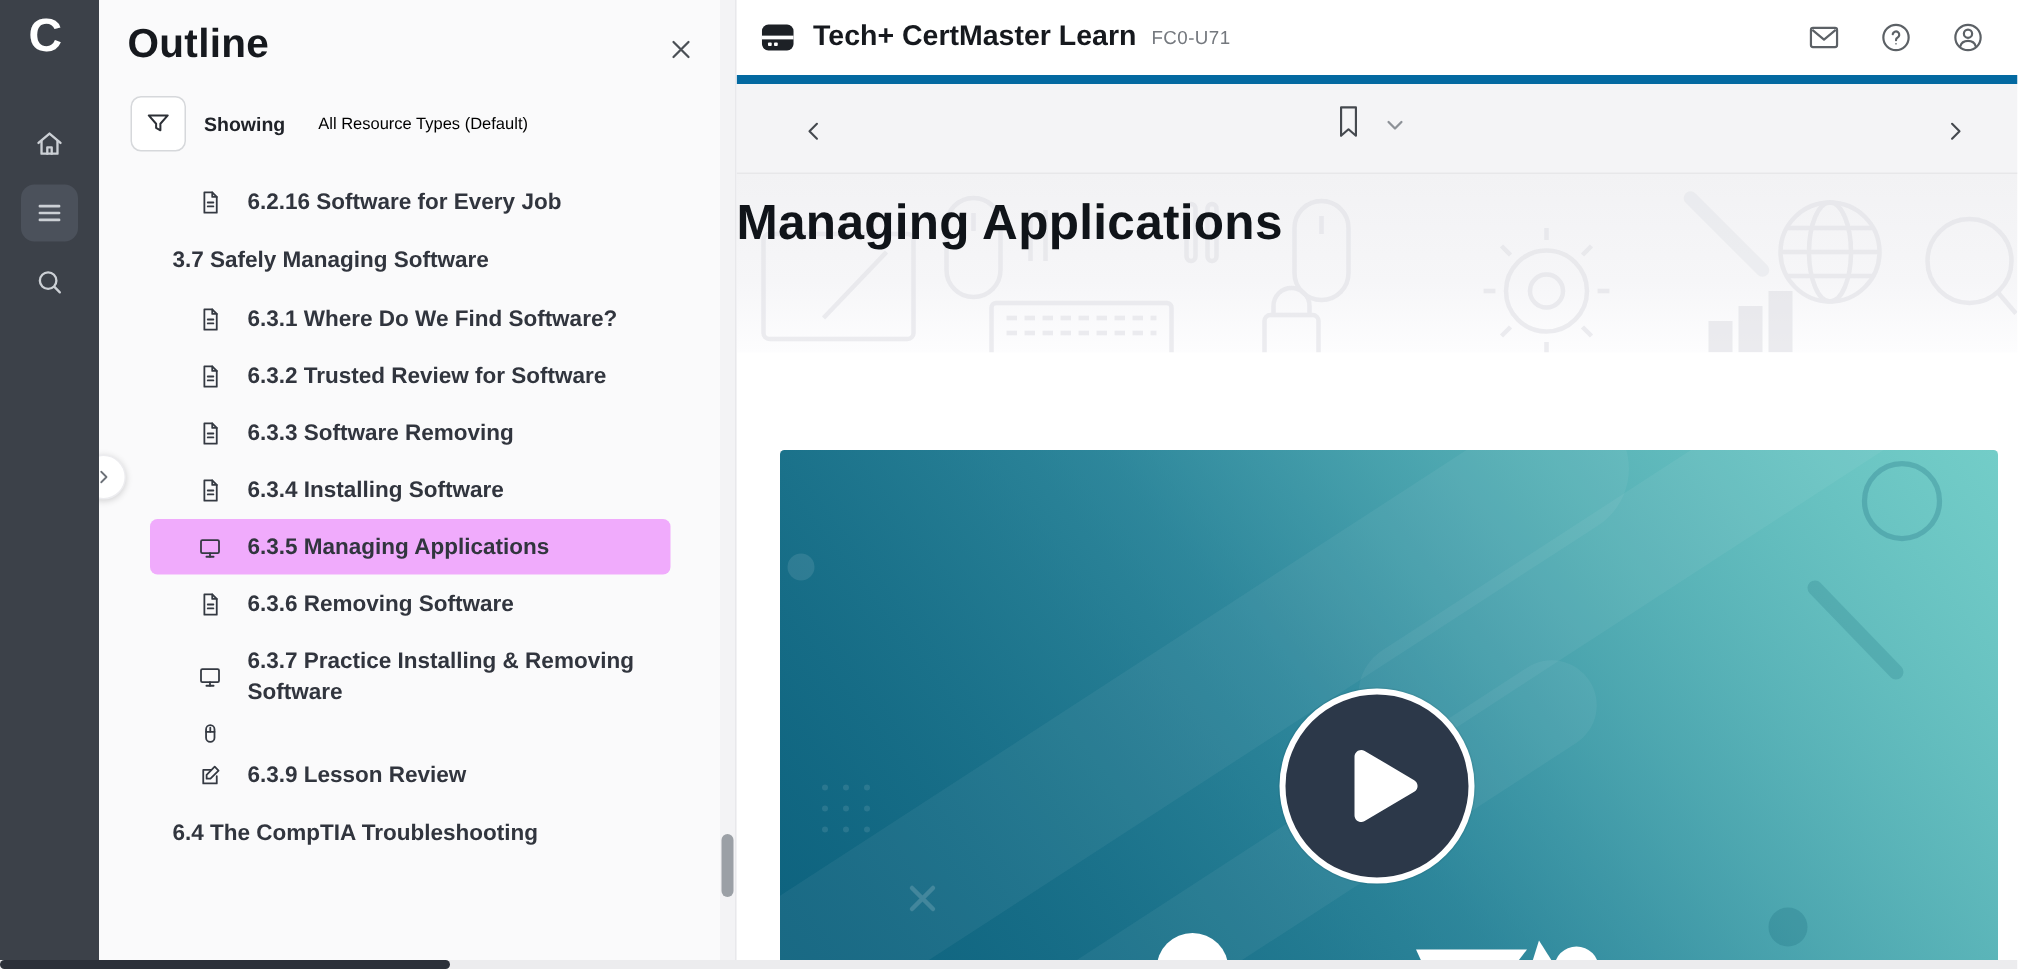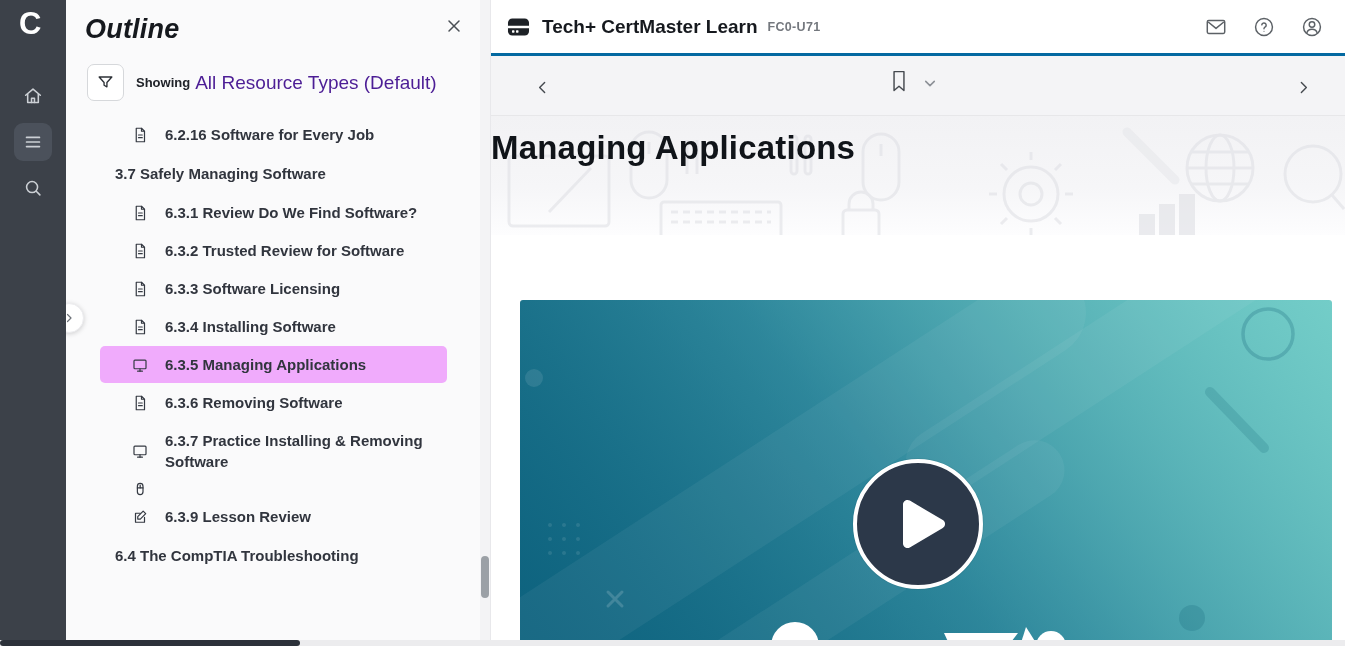--- a/index.html
+++ b/index.html
@@ -25,36 +25,35 @@
   }
   .rail-btn.first { margin-top:38px; }
   .rail-btn.active { background:#4b515b; }
   .rail-btn svg { stroke:#ccd0d5; }
   
   .outline-panel {
     position:absolute; left:66px; top:0; bottom:0; width:425px;
     background:#fafafb; border-right:1px solid #e8e8eb; z-index:20;
   }
   .outline-header {
-    display:flex; align-items:flex-start; justify-content:space-between;
+    display:flex; align-items:flex-end; justify-content:space-between;
     padding:14px 24px 0 19px;
-    font-style:italic;
   }
   .outline-title { font-size:27px; font-weight:800; color:#16191e; letter-spacing:.2px; }
   .close-btn { cursor:pointer; display:flex; padding:2px; }
   .filter-row {
     display:flex; align-items:center; margin:19px 0 0 21px;
   }
   .filter-btn {
     width:37px; height:37px; border:1px solid #d6d8db; border-radius:7px;
     background:#fff; display:flex; align-items:center; justify-content:center;
     cursor:pointer; flex:none;
   }
   .filter-label { font-size:13px; font-weight:700; color:#202329; margin-left:12px; }
-  .filter-value { font-size:19px; color:#4c1d95; margin-left:5px; }
+  .filter-value { font-size:11px; color:#000000; margin-left:22px; }
   .outline-list { margin-top:15px; }
   .o-row {
     display:flex; align-items:center;
     margin:0 43px 1px 34px; padding:8px 8px 8px 65px;
     border-radius:5px; font-size:15px; font-weight:600; line-height:21px;
     color:#31353e; cursor:pointer; position:relative;
   }
   .o-row .o-icon { position:absolute; left:31px; display:flex; }
   .o-row.selected { background:#f0abfc; }
   .o-row.section { padding:9px 8px 9px 15px; cursor:default; }
@@ -73,25 +72,25 @@
     position:absolute; left:-12px; top:303px; width:30px; height:30px;
     background:#ffffff; border:1px solid #ececef; border-radius:50%;
     box-shadow:0 1px 5px rgba(0,0,0,.18);
     display:flex; align-items:center; justify-content:center;
     cursor:pointer; z-index:40;
   }
   
   .content { position:absolute; left:491px; right:0; top:0; bottom:0; background:#fff; }
   .app-header {
     height:56px; display:flex; align-items:center;
-    border-bottom:3px solid #0369a1; background:#fff; padding:0 18px 0 16px;
+    border-bottom:6px solid #0369a1; background:#fff; padding:0 18px 0 16px;
   }
   .product-icon { flex:none; display:flex; margin-right:12px; cursor:pointer; }
   .app-title { font-size:19px; font-weight:800; color:#16191e; }
-  .course-code { font-size:12.5px; font-weight:700; color:#74787e; margin-left:10px; letter-spacing:.3px; }
+  .course-code { font-size:12.5px; font-weight:400; color:#74787e; margin-left:10px; letter-spacing:.3px; }
   .header-spacer { flex:1; }
   .hdr-icon { display:flex; padding:4px; margin-left:18px; cursor:pointer; }
   
   .nav-bar {
     height:60px; background:#f4f4f6; position:relative;
     border-bottom:1px solid #e7e7e9;
   }
   .nav-chevron {
     position:absolute; top:17px; width:28px; height:28px;
     display:flex; align-items:center; justify-content:center; cursor:pointer;
@@ -205,41 +204,41 @@
         <span class="o-label">3.7 Safely Managing Software</span>
       </div>
       <div class="o-row">
         <span class="o-icon">
      <svg width="18" height="18" viewBox="0 0 24 24" fill="none" stroke="#343942" stroke-width="1.6" stroke-linecap="round" stroke-linejoin="round">
             <path d="M7 3h7l4 4v14H7z"></path>
             <path d="M14 3v4h4"></path>
             <path d="M10 12h5M10 15.5h5"></path>
           </svg>
    </span>
-        <span class="o-label">6.3.1 Review Do We Find Software?</span>
+        <span class="o-label">6.3.1 Where Do We Find Software?</span>
       </div>
       <div class="o-row">
         <span class="o-icon">
      <svg width="18" height="18" viewBox="0 0 24 24" fill="none" stroke="#343942" stroke-width="1.6" stroke-linecap="round" stroke-linejoin="round">
             <path d="M7 3h7l4 4v14H7z"></path>
             <path d="M14 3v4h4"></path>
             <path d="M10 12h5M10 15.5h5"></path>
           </svg>
    </span>
         <span class="o-label">6.3.2 Trusted Review for Software</span>
       </div>
       <div class="o-row">
         <span class="o-icon">
      <svg width="18" height="18" viewBox="0 0 24 24" fill="none" stroke="#343942" stroke-width="1.6" stroke-linecap="round" stroke-linejoin="round">
             <path d="M7 3h7l4 4v14H7z"></path>
             <path d="M14 3v4h4"></path>
             <path d="M10 12h5M10 15.5h5"></path>
           </svg>
    </span>
-        <span class="o-label">6.3.3 Software Licensing</span>
+        <span class="o-label">6.3.3 Software Removing</span>
       </div>
       <div class="o-row">
         <span class="o-icon">
      <svg width="18" height="18" viewBox="0 0 24 24" fill="none" stroke="#343942" stroke-width="1.6" stroke-linecap="round" stroke-linejoin="round">
             <path d="M7 3h7l4 4v14H7z"></path>
             <path d="M14 3v4h4"></path>
             <path d="M10 12h5M10 15.5h5"></path>
           </svg>
    </span>
         <span class="o-label">6.3.4 Installing Software</span>

